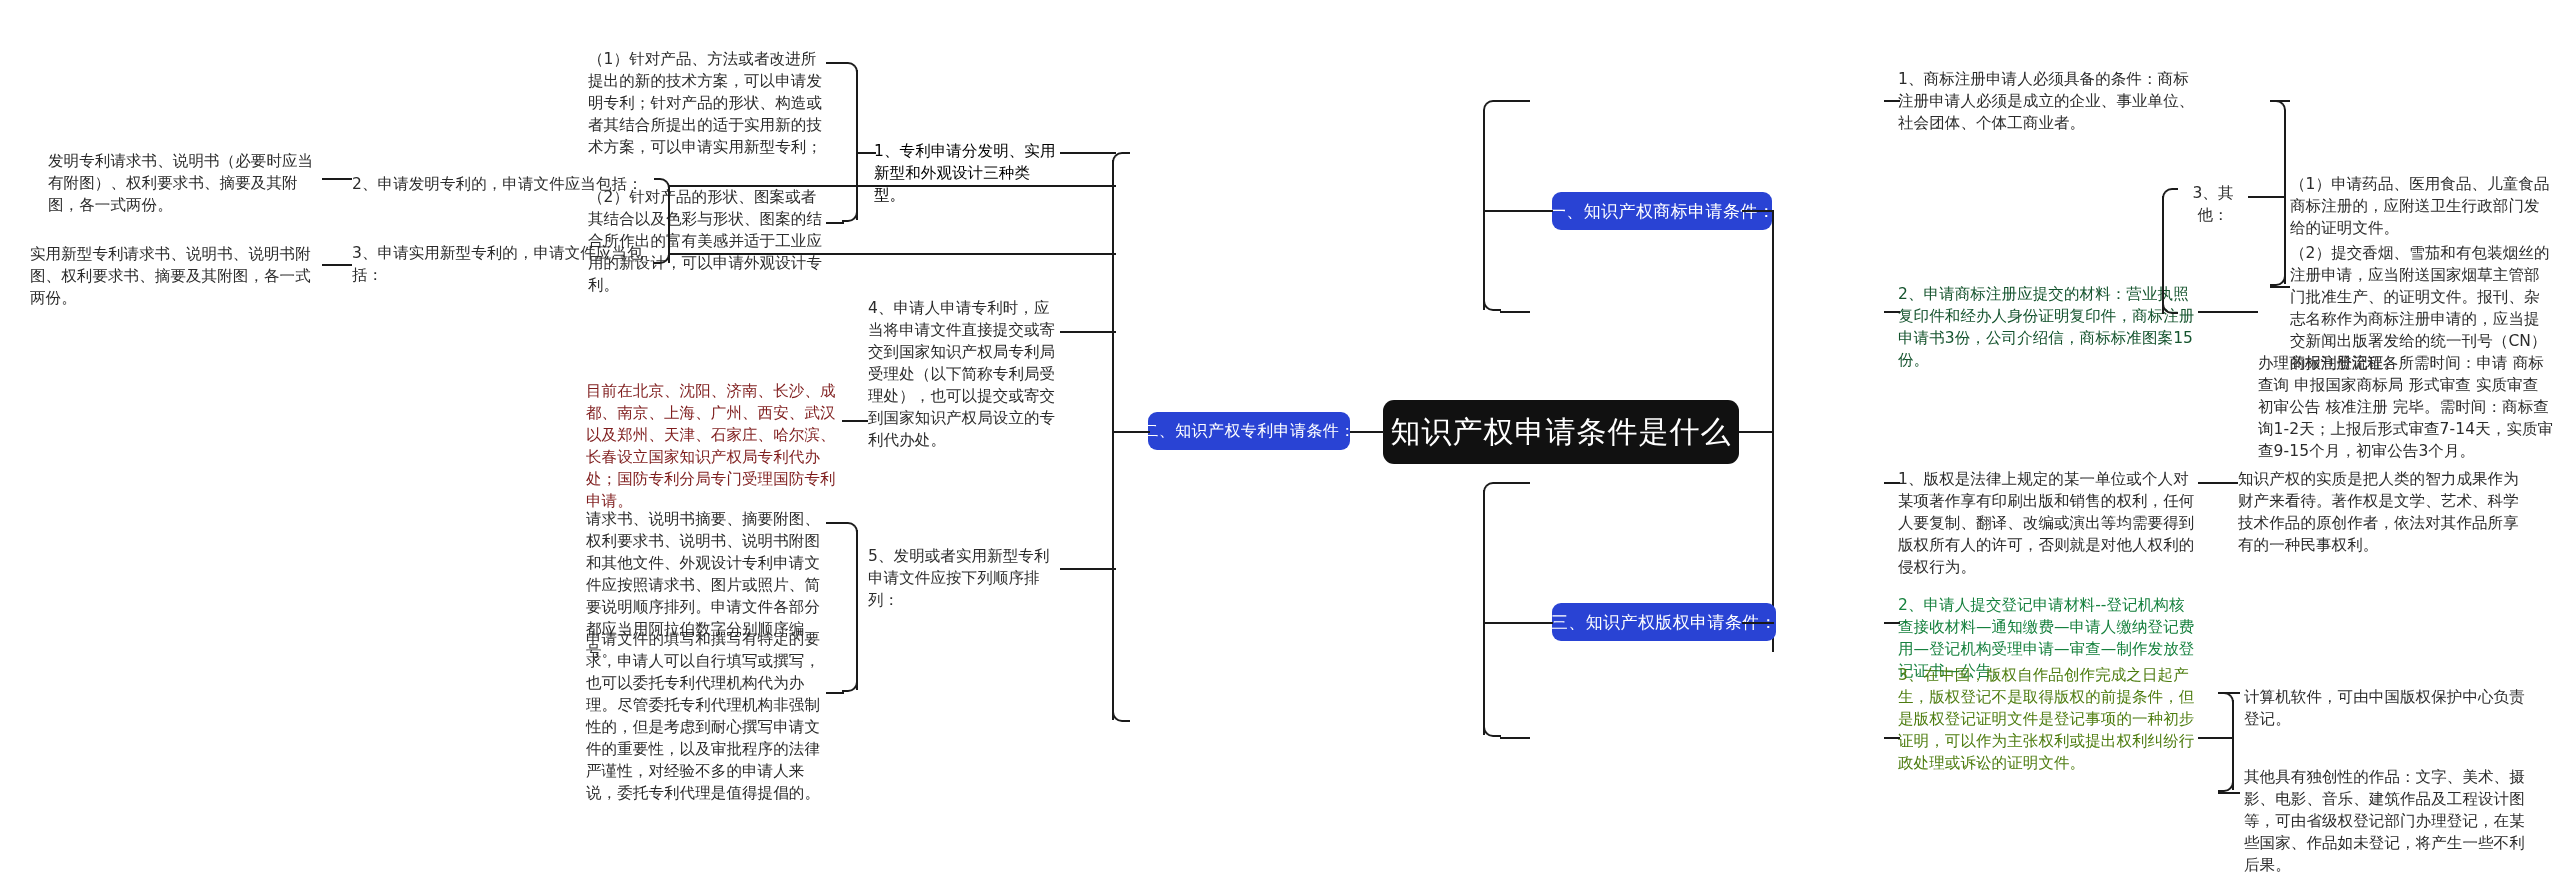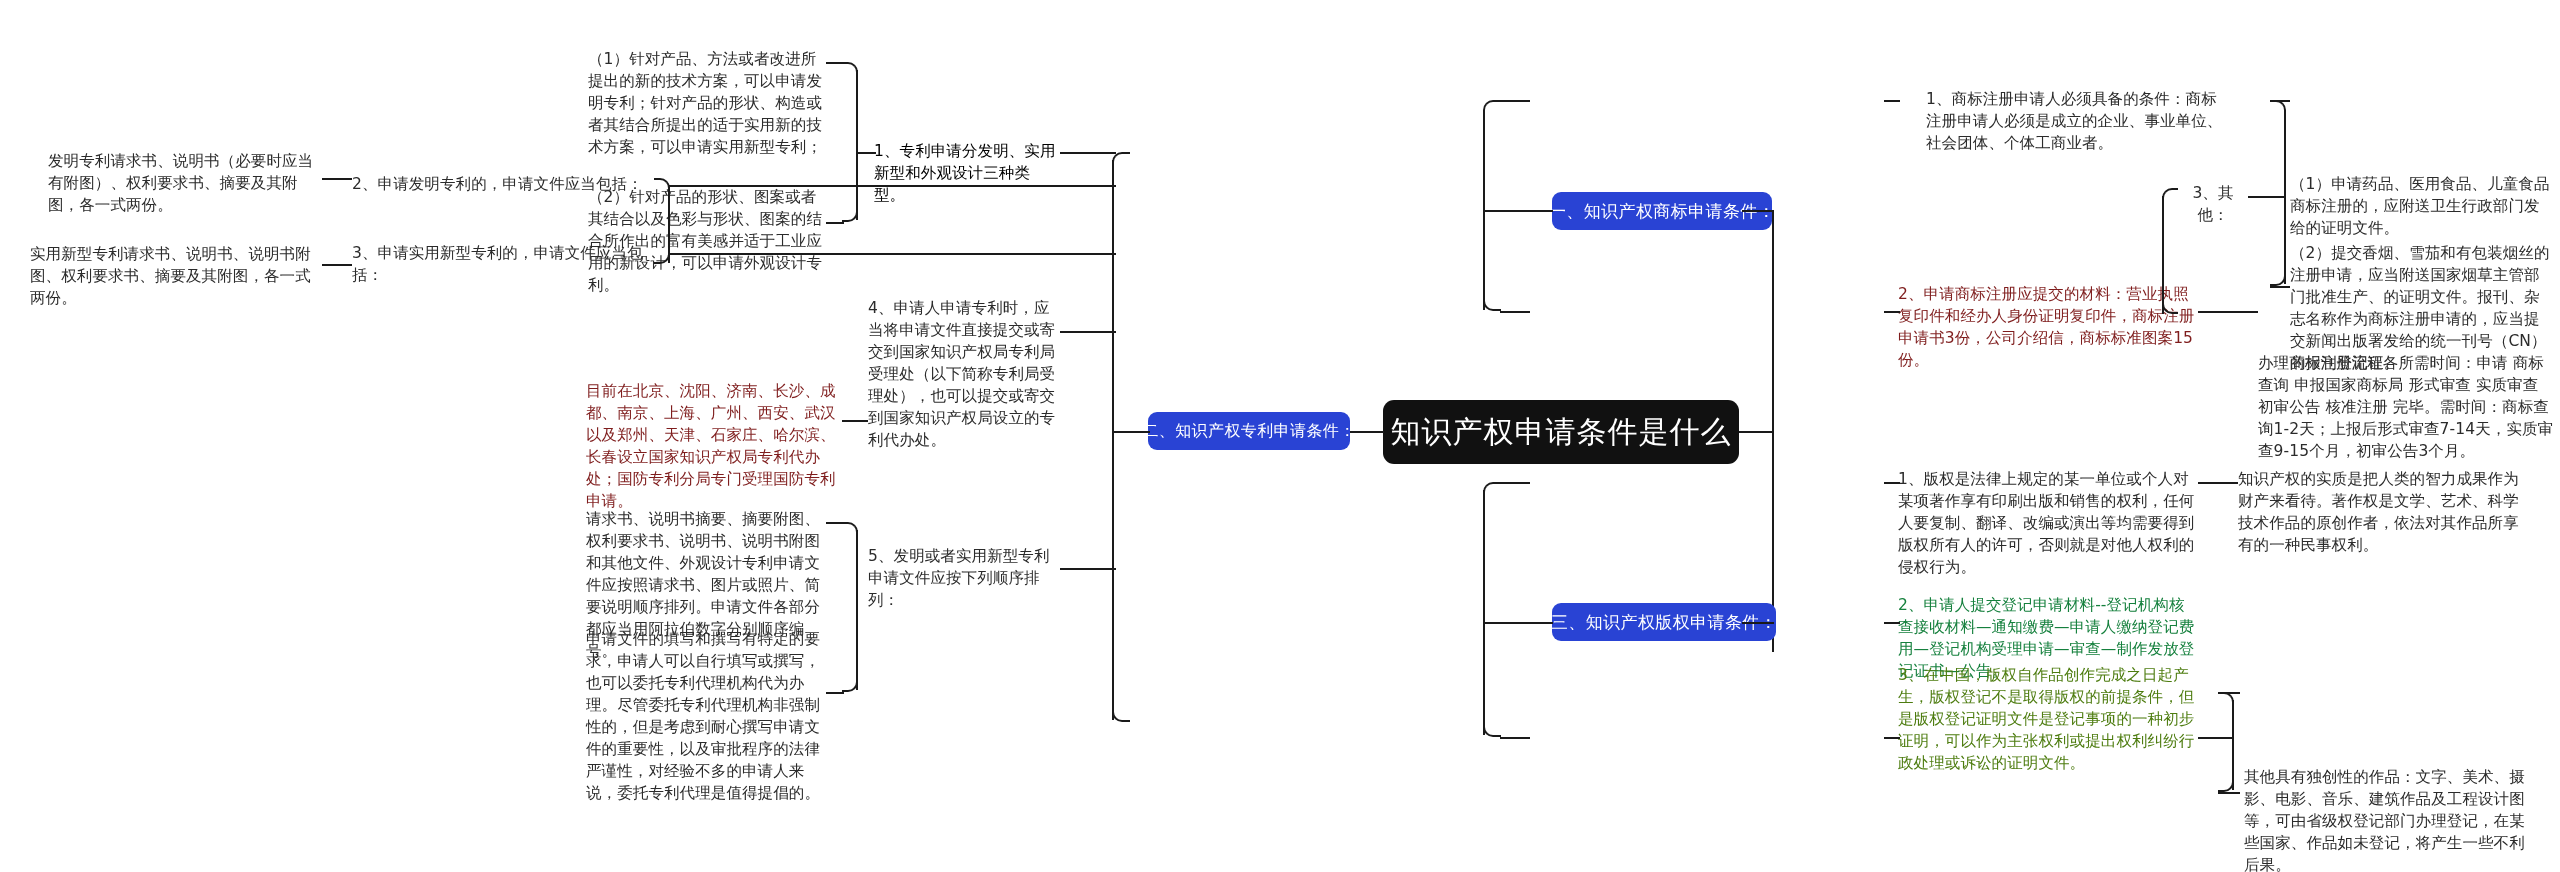--- a/index.html
+++ b/index.html
@@ -88,24 +88,24 @@
   </div>
   <div class="hline" style="left: 1742px; top: 210px; width: 32px; background: rgb(26, 26, 26);"></div>
 
   <div class="vline" style="left: 1483px; top: 110px; height: 200px; background: rgb(26, 26, 26);"></div>
   <div class="corner-tl" style="left:1483px; top:100px; width:18px; height:14px;"></div>
   <div class="corner-bl" style="left:1483px; top:297px; width:18px; height:14px;"></div>
   <div class="hline" style="left: 1483px; top: 210px; width: 70px; background: rgb(26, 26, 26);"></div>
   <div class="hline" style="left: 1500px; top: 100px; width: 30px; background: rgb(26, 26, 26);"></div>
   <div class="hline" style="left: 1500px; top: 311px; width: 30px; background: rgb(26, 26, 26);"></div>
 
-  <div class="txt" style="left: 1898px; top: 88px; width: 300px; color: rgb(43, 43, 43); margin-left: 28px;">1、商标注册申请人必须具备的条件：商标注册申请人必须是成立的企业、事业单位、社会团体、个体工商业者。</div>
+  <div class="txt" style="left: 1898px; top: 68px; width: 300px; color: rgb(43, 43, 43);">1、商标注册申请人必须具备的条件：商标注册申请人必须是成立的企业、事业单位、社会团体、个体工商业者。</div>
   <div class="hline" style="left: 1884px; top: 100px; width: 16px; background: rgb(26, 26, 26);"></div>
 
-  <div class="txt" style="left: 1898px; top: 283px; width: 300px; color: #7f1d1d;">2、申请商标注册应提交的材料：营业执照复印件和经办人身份证明复印件，商标注册申请书3份，公司介绍信，商标标准图案15份。</div>
+  <div class="txt" style="left: 1898px; top: 283px; width: 300px; color: #14532d;">2、申请商标注册应提交的材料：营业执照复印件和经办人身份证明复印件，商标注册申请书3份，公司介绍信，商标标准图案15份。</div>
   <div class="hline" style="left: 1884px; top: 311px; width: 16px; background: rgb(26, 26, 26);"></div>
 
   <div class="hline" style="left: 2198px; top: 311px; width: 60px; background: rgb(26, 26, 26);"></div>
   <div class="txt" style="left: 2258px; top: 352px; width: 296px; color: rgb(43, 43, 43);">办理商标注册流程各所需时间：申请 商标查询 申报国家商标局 形式审查 实质审查 初审公告 核准注册 完毕。需时间：商标查询1-2天；上报后形式审查7-14天，实质审查9-15个月，初审公告3个月。</div>
 
   <div class="txt" style="left: 2178px; top: 182px; width: 70px; color: rgb(43, 43, 43); text-align: center;">3、其他：</div>
   <div class="vline" style="left: 2162px; top: 196px; height: 118px; background: rgb(26, 26, 26);"></div>
   <div class="corner-tl" style="left:2162px; top:188px; width:16px; height:12px;"></div>
   <div class="corner-bl" style="left:2162px; top:302px; width:16px; height:12px;"></div>
 
@@ -144,20 +144,21 @@
   <div class="hline" style="left: 2198px; top: 482px; width: 40px; background: rgb(26, 26, 26);"></div>
   <div class="txt" style="left: 2238px; top: 468px; width: 288px; color: rgb(43, 43, 43);">知识产权的实质是把人类的智力成果作为财产来看待。著作权是文学、艺术、科学技术作品的原创作者，依法对其作品所享有的一种民事权利。</div>
 
   <div class="hline" style="left: 2198px; top: 737px; width: 34px; background: rgb(26, 26, 26);"></div>
   <div class="vline" style="left: 2232px; top: 700px; height: 90px; background: rgb(26, 26, 26);"></div>
   <div class="corner-tr" style="left:2218px; top:692px; width:16px; height:14px;"></div>
   <div class="corner-br" style="left:2218px; top:778px; width:16px; height:14px;"></div>
   <div class="hline" style="left: 2218px; top: 692px; width: 22px; background: rgb(26, 26, 26);"></div>
   <div class="hline" style="left: 2218px; top: 792px; width: 22px; background: rgb(26, 26, 26);"></div>
 
+  <div class="txt" style="left: 2244px; top: 686px; width: 288px; color: rgb(43, 43, 43);">计算机软件，可由中国版权保护中心负责登记。</div>
   <div class="txt" style="left: 2244px; top: 766px; width: 288px; color: rgb(43, 43, 43);">其他具有独创性的作品：文字、美术、摄影、电影、音乐、建筑作品及工程设计图等，可由省级权登记部门办理登记，在某些国家、作品如未登记，将产生一些不利后果。</div>
 
   <div class="node" style="left: 1148px; top: 412px; width: 202px; height: 38px; background: rgb(41, 67, 212); color: rgb(255, 255, 255);">
     <span style="font-size:16px;">二、知识产权专利申请条件：</span>
   </div>
 
   <div class="hline" style="left: 1112px; top: 431px; width: 38px; background: rgb(26, 26, 26);"></div>
   <div class="vline" style="left: 1112px; top: 160px; height: 560px; background: rgb(26, 26, 26);"></div>
   <div class="corner-tl" style="left:1112px; top:152px; width:18px; height:14px;"></div>
   <div class="corner-bl" style="left:1112px; top:708px; width:18px; height:14px;"></div>

